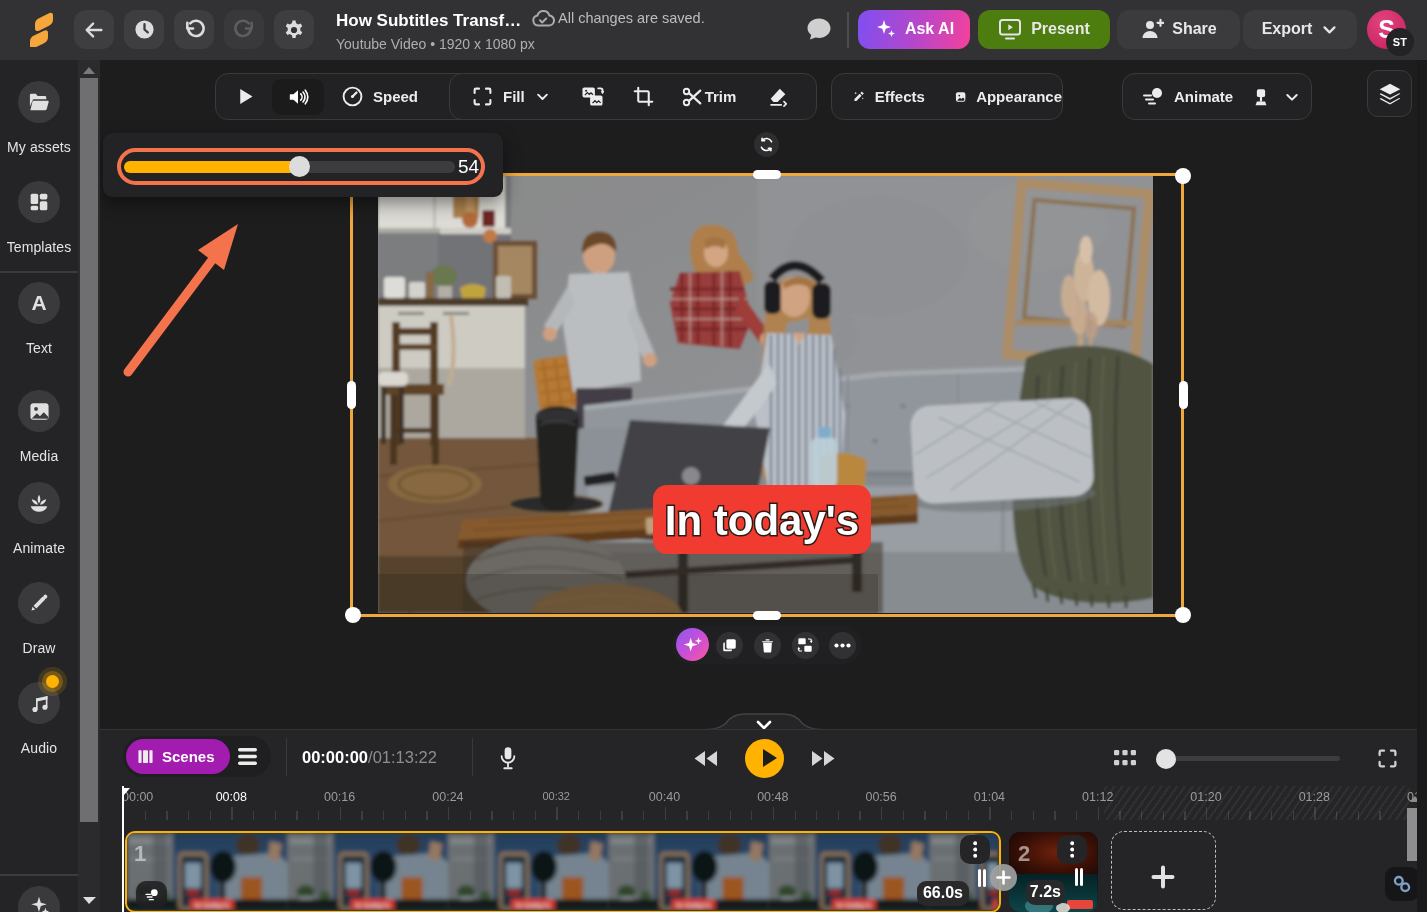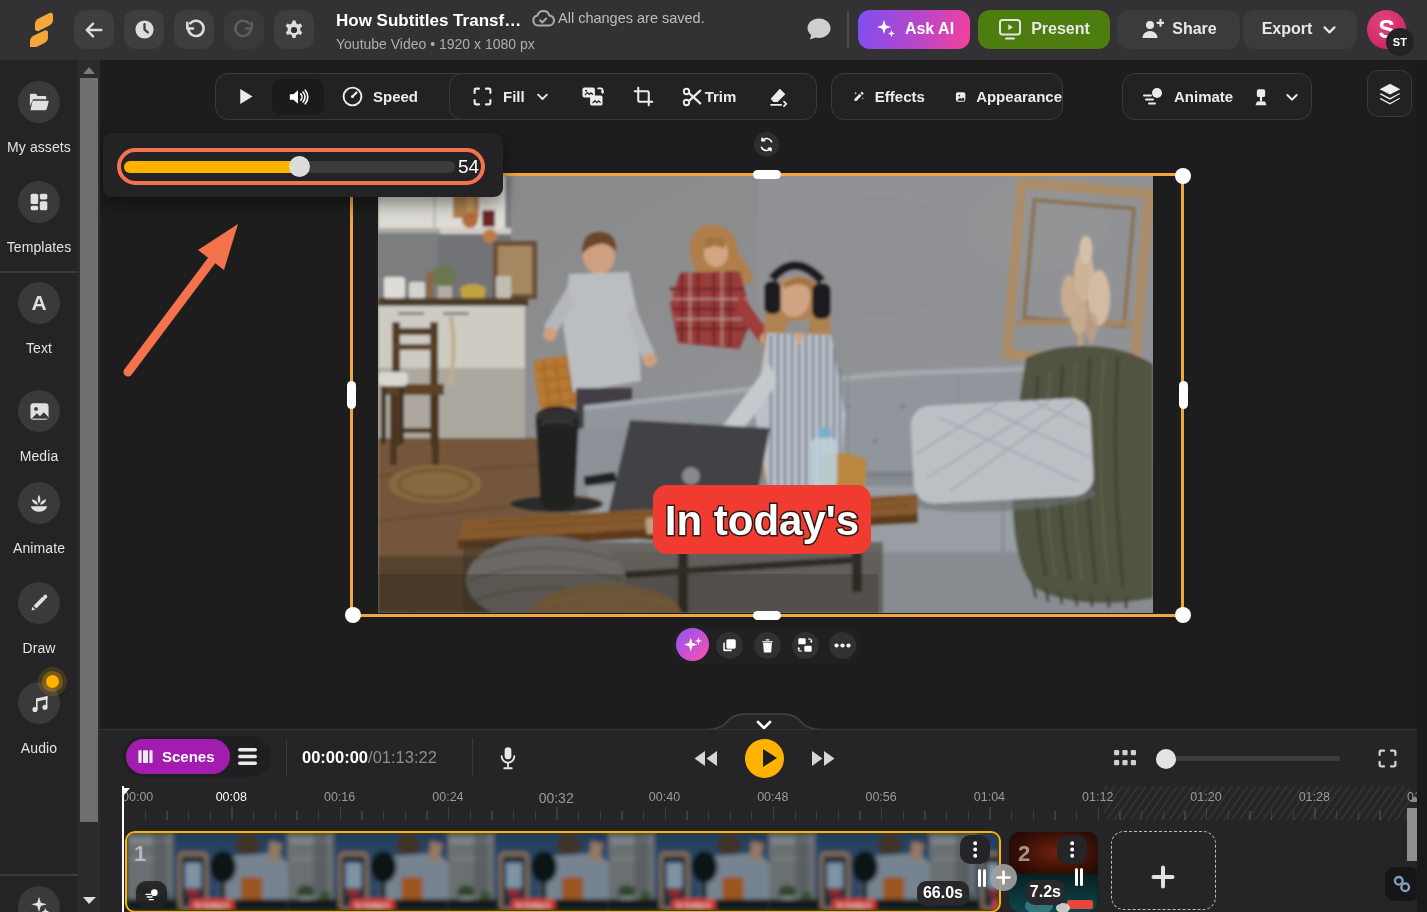--- a/index.html
+++ b/index.html
@@ -450,21 +450,21 @@
   <div class="abs" style="left:1056px;top:19.5px;width:20px;height:20px;border-radius:50%;background:#e3e3e3;"></div>
   <svg class="abs" style="left:1277px;top:19px" width="21" height="21" viewBox="0 0 24 24" fill="none" stroke="#d0d0d0" stroke-width="2.6" stroke-linecap="round">
       <path d="M3 8V4.5Q3 3 4.5 3H8M16 3h3.5Q21 3 21 4.5V8M21 16v3.5Q21 21 19.5 21H16M8 21H4.5Q3 21 3 19.5V16"></path>
     </svg>
 
   <div id="ruler" class="abs" style="left:0;top:57px;width:1327px;height:34px;">
       <div style="position:absolute;left:22px;top:4px;font-size:12.5px;color:#9a9a9a;">00:00</div>
       <div style="position:absolute;left:101.3px;top:4px;width:60px;text-align:center;font-size:12.5px;color:#ffffff;">00:08</div>
       <div style="position:absolute;left:209.6px;top:4px;width:60px;text-align:center;font-size:12.5px;color:#9a9a9a;">00:16</div>
       <div style="position:absolute;left:317.9px;top:4px;width:60px;text-align:center;font-size:12.5px;color:#9a9a9a;">00:24</div>
-      <div style="position:absolute;left:426.2px;top:4px;width:60px;text-align:center;font-size:14px;color:#9a9a9a;">00:32</div>
+      <div style="position:absolute;left:426.2px;top:4px;width:60px;text-align:center;font-size:11px;color:#9a9a9a;">00:32</div>
       <div style="position:absolute;left:534.5px;top:4px;width:60px;text-align:center;font-size:12.5px;color:#9a9a9a;">00:40</div>
       <div style="position:absolute;left:642.8px;top:4px;width:60px;text-align:center;font-size:12.5px;color:#9a9a9a;">00:48</div>
       <div style="position:absolute;left:751.1px;top:4px;width:60px;text-align:center;font-size:12.5px;color:#9a9a9a;">00:56</div>
       <div style="position:absolute;left:859.4px;top:4px;width:60px;text-align:center;font-size:12.5px;color:#9a9a9a;">01:04</div>
       <div style="position:absolute;left:967.7px;top:4px;width:60px;text-align:center;font-size:12.5px;color:#9a9a9a;">01:12</div>
       <div style="position:absolute;left:1076.0px;top:4px;width:60px;text-align:center;font-size:12.5px;color:#9a9a9a;">01:20</div>
       <div style="position:absolute;left:1184.3px;top:4px;width:60px;text-align:center;font-size:12.5px;color:#9a9a9a;">01:28</div>
       <div style="position:absolute;left:1292.6px;top:4px;width:60px;text-align:center;font-size:12.5px;color:#9a9a9a;">01:36</div>
       <div style="position:absolute;left:23.0px;top:21px;width:1.4px;height:13px;background:#3e3e41;"></div>
       <div style="position:absolute;left:44.7px;top:25px;width:1.4px;height:9px;background:#3e3e41;"></div>

